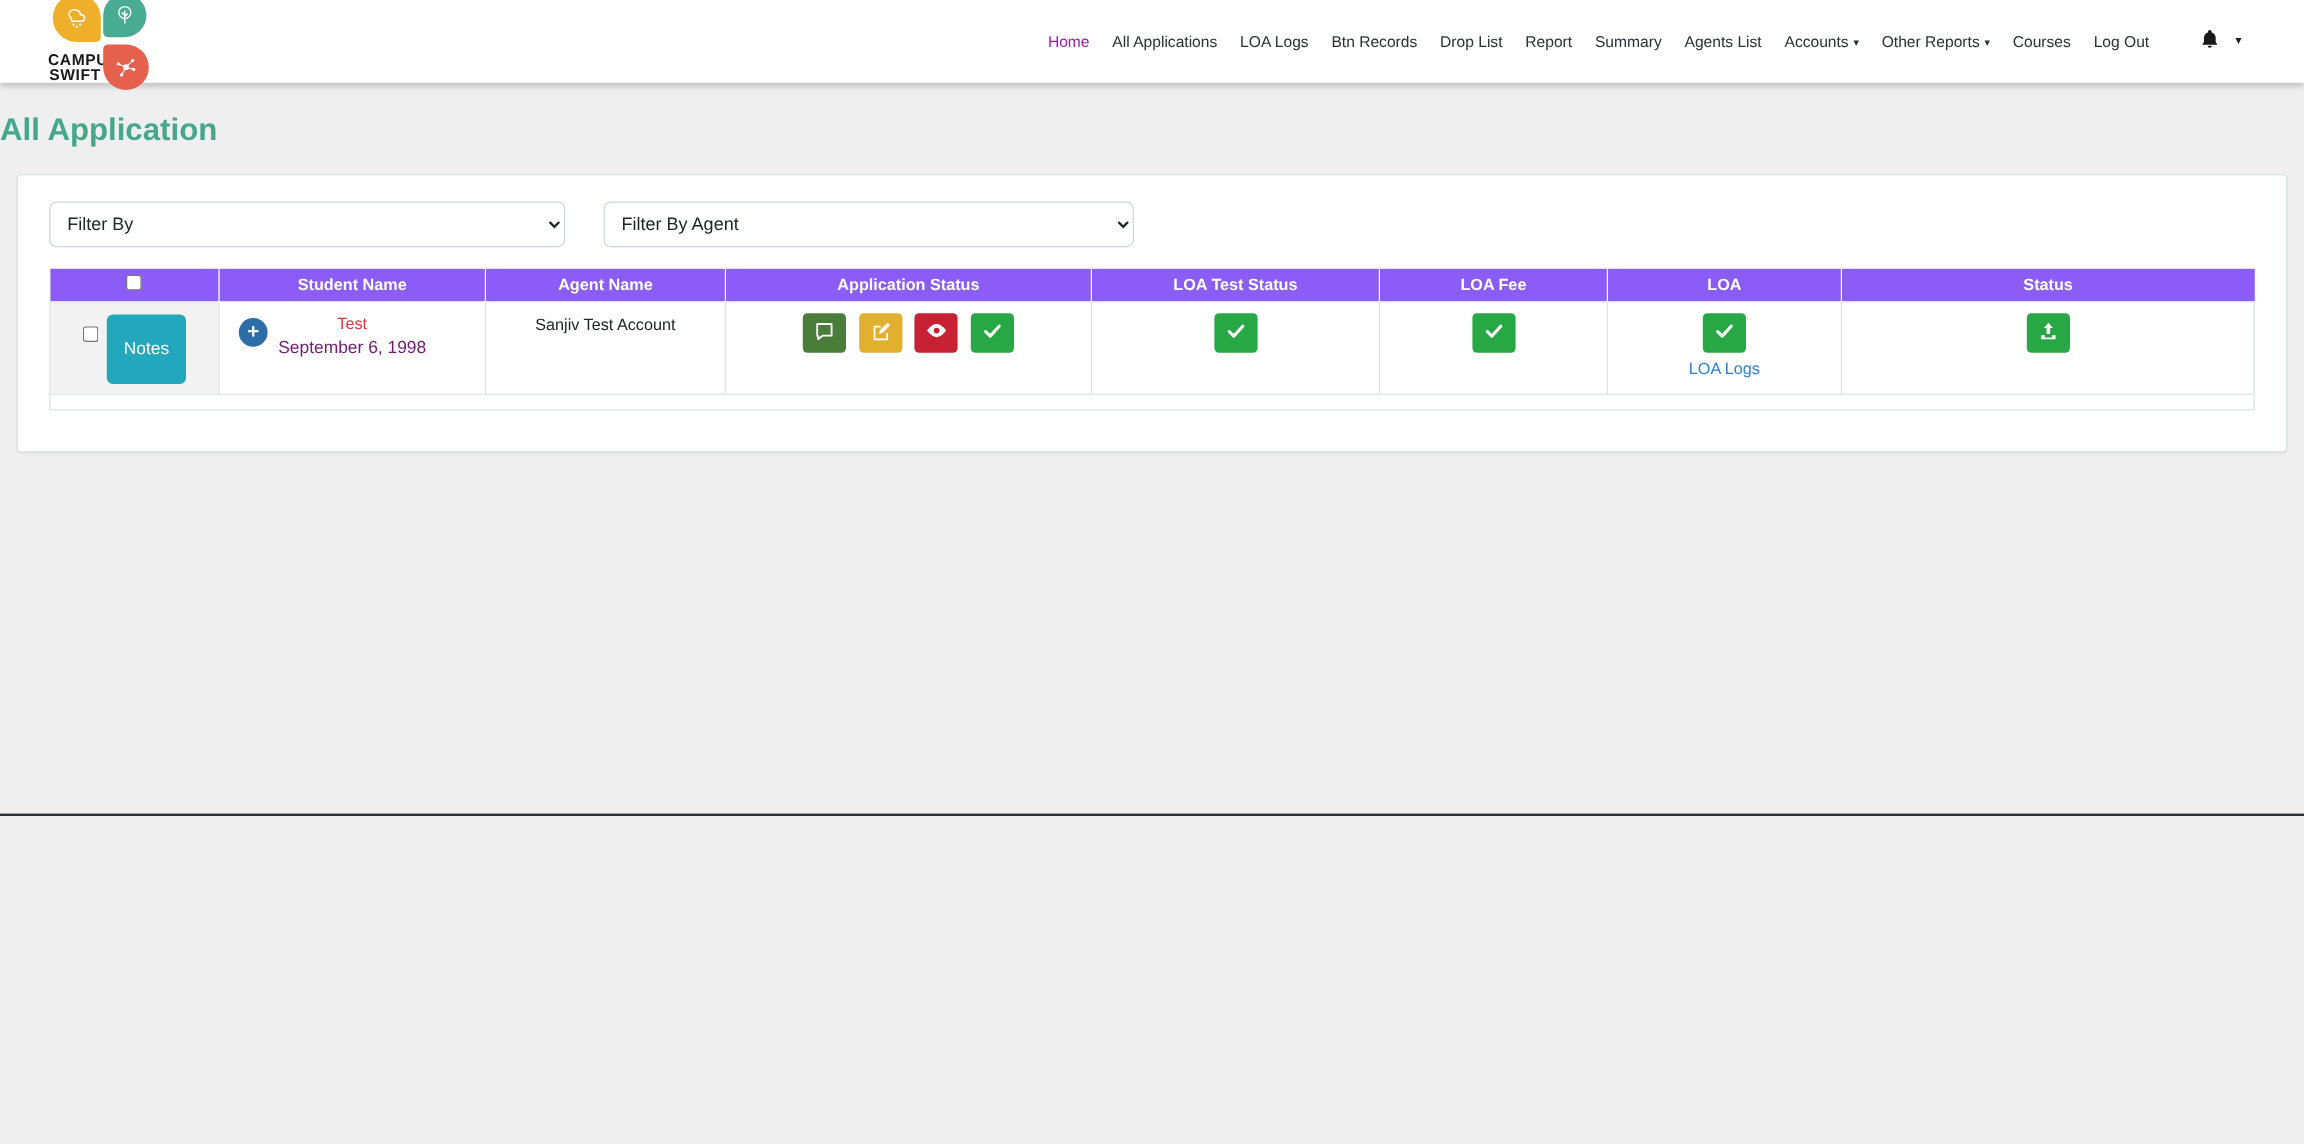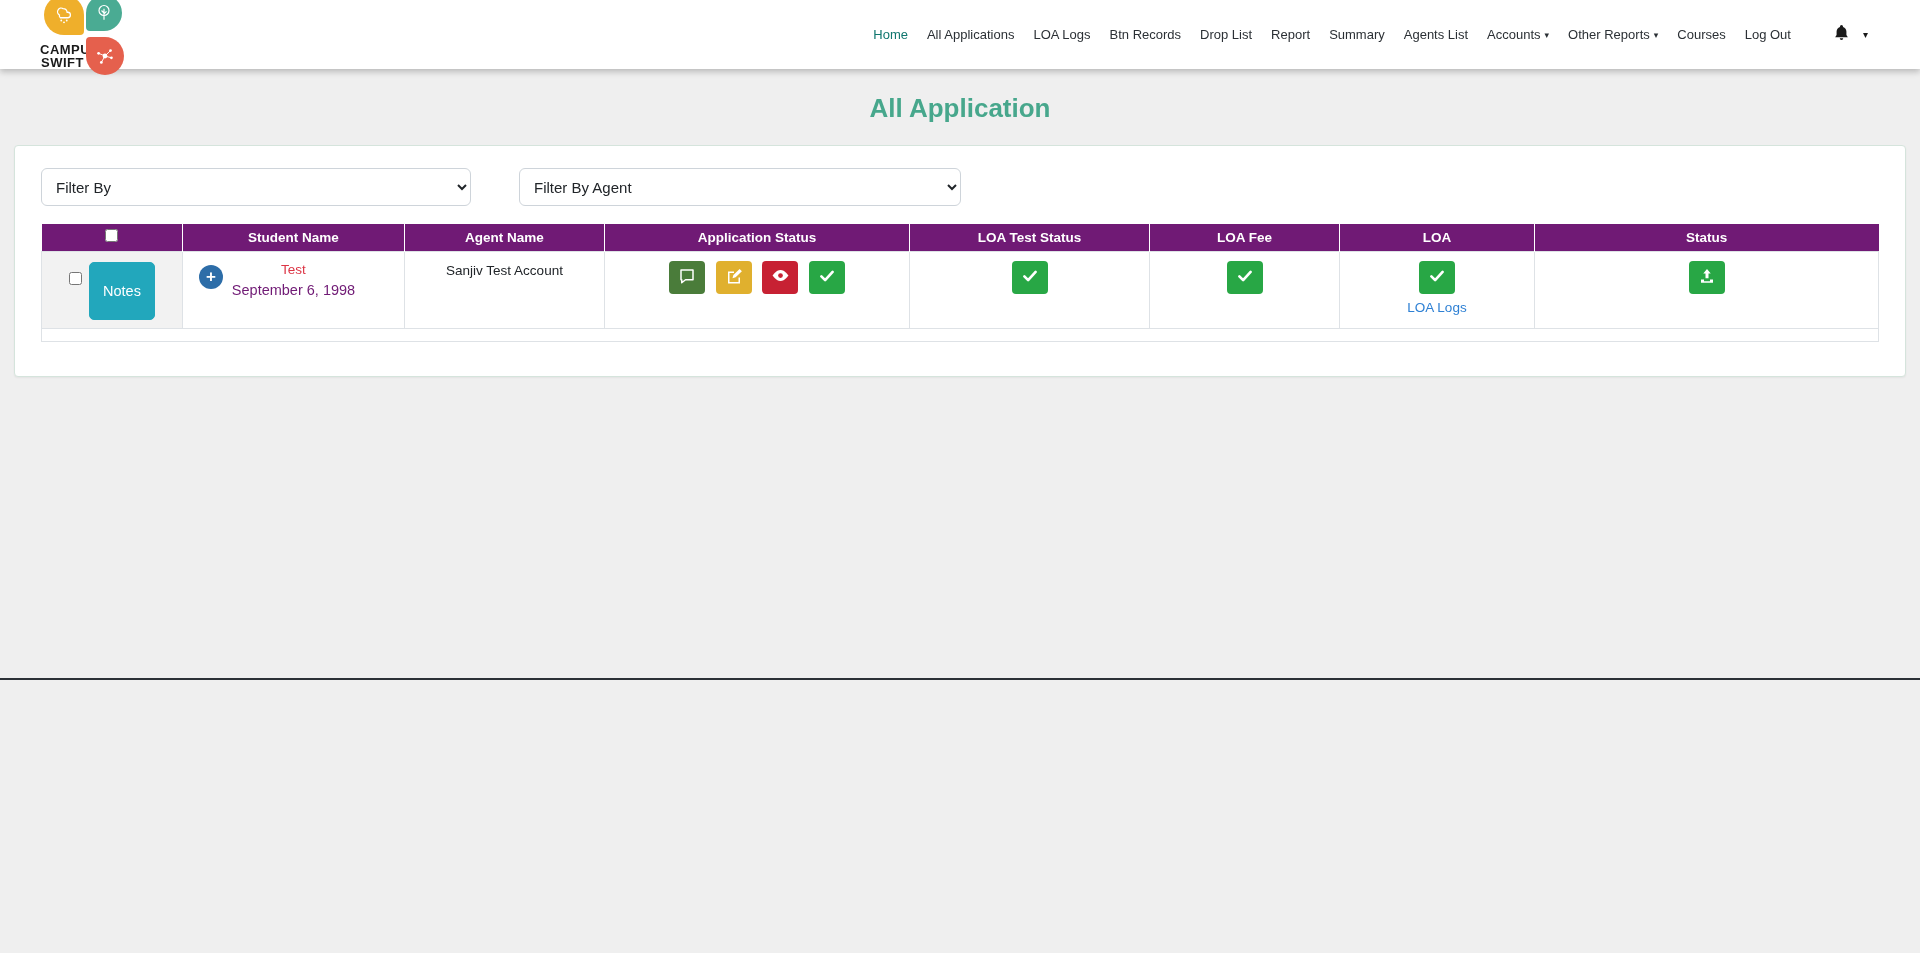--- a/index.html
+++ b/index.html
@@ -25,28 +25,28 @@
   }
   .brand { display: grid; grid-template-columns: 44px 38px; grid-template-rows: 40px 38px; gap: 2px; align-items: center; }
   .petal { display: flex; align-items: center; justify-content: center; }
   .petal svg { display: block; }
   .petal-yellow { width: 40px; height: 40px; background: #efaf2b; border-radius: 20px 20px 4px 20px; justify-self: end; }
   .petal-teal   { width: 36px; height: 36px; background: #4aab93; border-radius: 18px 18px 18px 4px; align-self: start; }
   .petal-red    { width: 38px; height: 38px; background: #e5604d; border-radius: 4px 19px 19px 19px; align-self: start; }
   .brand-text { font-weight: 700; color: #1a1a1a; font-size: 13px; letter-spacing: .5px; line-height: 1.05; text-align: right; align-self: start; padding-top: 6px; }
   .nav { display: flex; align-items: center; gap: 19px; font-size: 13px; }
   .nav a { text-decoration: none; color: #2b3035; cursor: pointer; white-space: nowrap; }
-  .nav a.active { color: #0f766e; }
+  .nav a.active { color: #a21caf; }
   .nav .caret { font-size: 9px; color: #2b3035; margin-left: 4px; vertical-align: 1px; }
   .bell-wrap { display: flex; align-items: center; gap: 8px; margin-left: 22px; cursor: pointer; }
   .bell-wrap .caret { font-size: 10px; color: #1a1a1a; }
 
   
   .page-title {
-    text-align: center;
+    text-align: left;
     color: #47a78c;
     font-size: 26px;
     font-weight: 700;
     margin-top: 24px;
     margin-bottom: 21px;
   }
 
   
   .card {
     margin: 0 14px;
@@ -57,38 +57,38 @@
     box-shadow: 0 1px 2px rgba(0,0,0,.05);
   }
 
   
   .filter-row { display: flex; align-items: center; }
   .form-select {
     height: 38px; border: 1px solid #ced4da; border-radius: 6px;
     font-size: 15px; color: #212529; padding: 0 10px;
     background: #fff; font-family: inherit;
   }
-  .select-filter-by { width: 430px; margin-right: 48px; }
+  .select-filter-by { width: 430px; margin-right: 32px; }
   .select-filter-agent { width: 442px; margin-right: 32px; }
   .search-group { display: flex; flex: 1; }
   .search-input {
     flex: 1; height: 38px; border: 1px solid #ced4da; border-radius: 6px 0 0 6px;
     font-size: 15px; padding: 0 12px; font-family: inherit; color: #212529;
   }
   .search-input::placeholder { color: #8a9299; }
   .search-btn {
     height: 38px; padding: 0 14px; border: 1px solid #349e8a; background: #349e8a;
     color: #fff; font-size: 15px; border-radius: 0 6px 6px 0; cursor: pointer;
     font-family: inherit; margin-left: -1px;
   }
 
   
   .app-table { width: 100%; border-collapse: collapse; margin-top: 18px; table-layout: fixed; }
   .app-table thead th {
-    background: #701a75; color: #fff; font-size: 13.5px; font-weight: 700;
+    background: #8b5cf6; color: #fff; font-size: 13.5px; font-weight: 700;
     padding: 5px 6px; text-align: center; border-right: 1px solid #ffffff; height: 27px;
   }
   .app-table thead th:last-child { border-right: none; }
   .col-select { width: 141px; }
   .col-student { width: 222px; }
   .col-agent { width: 200px; }
   .col-appstatus { width: 305px; }
   .col-loarqst { width: 240px; }
   .col-loafee { width: 190px; }
   .col-loa { width: 195px; }

